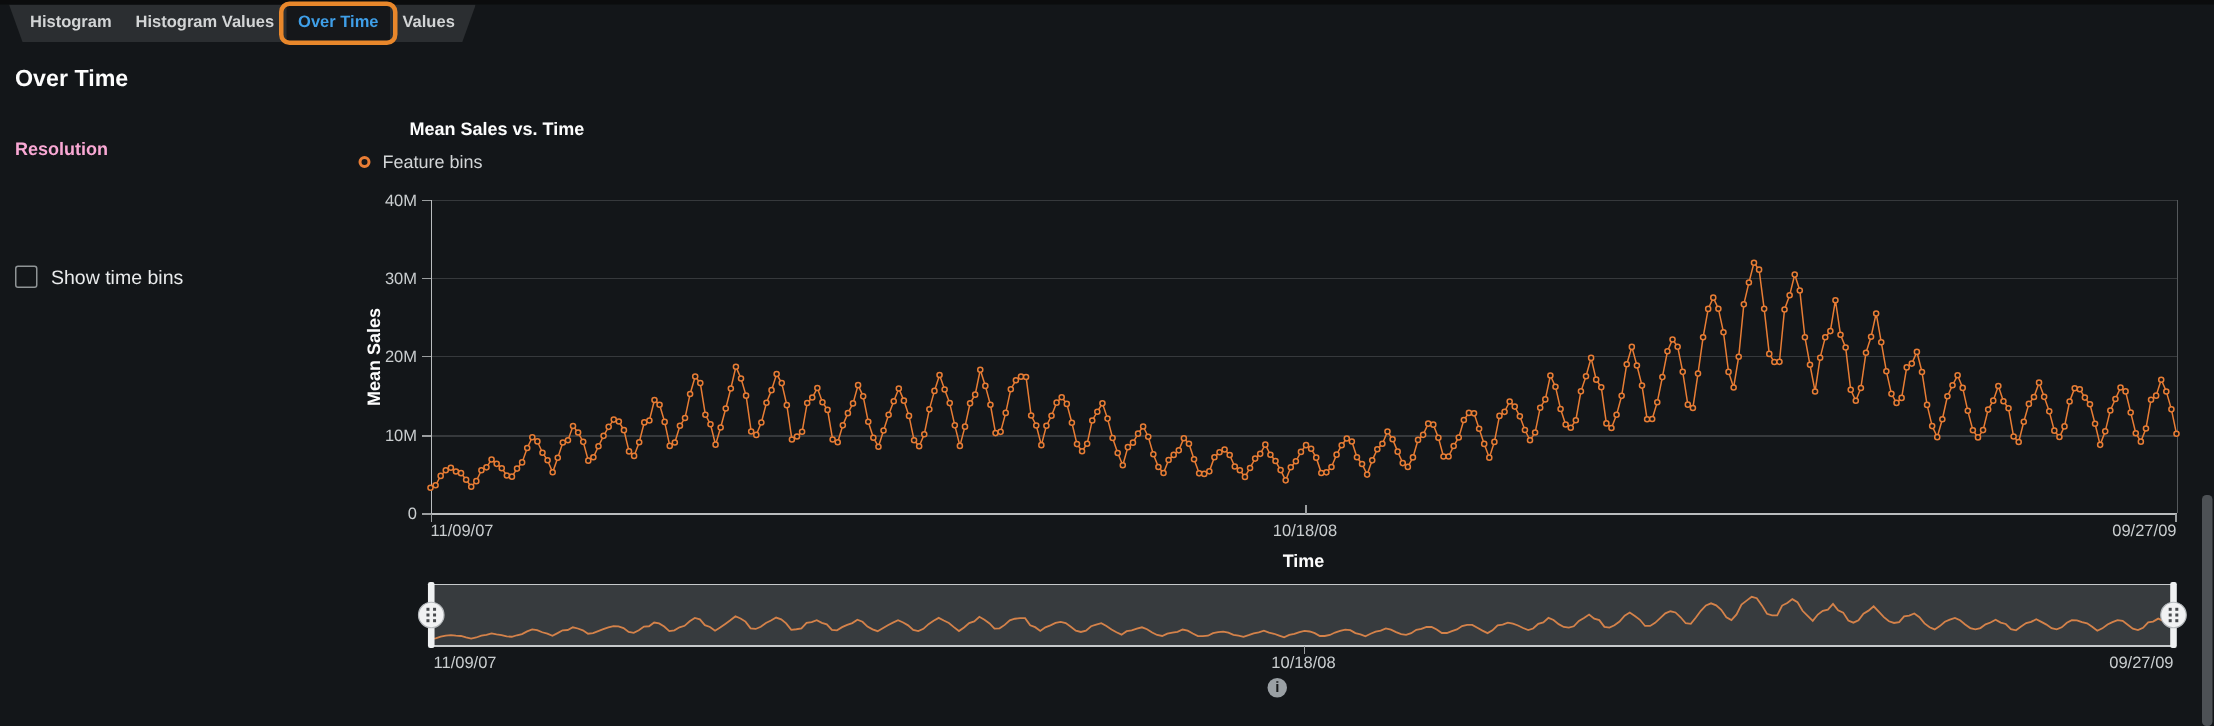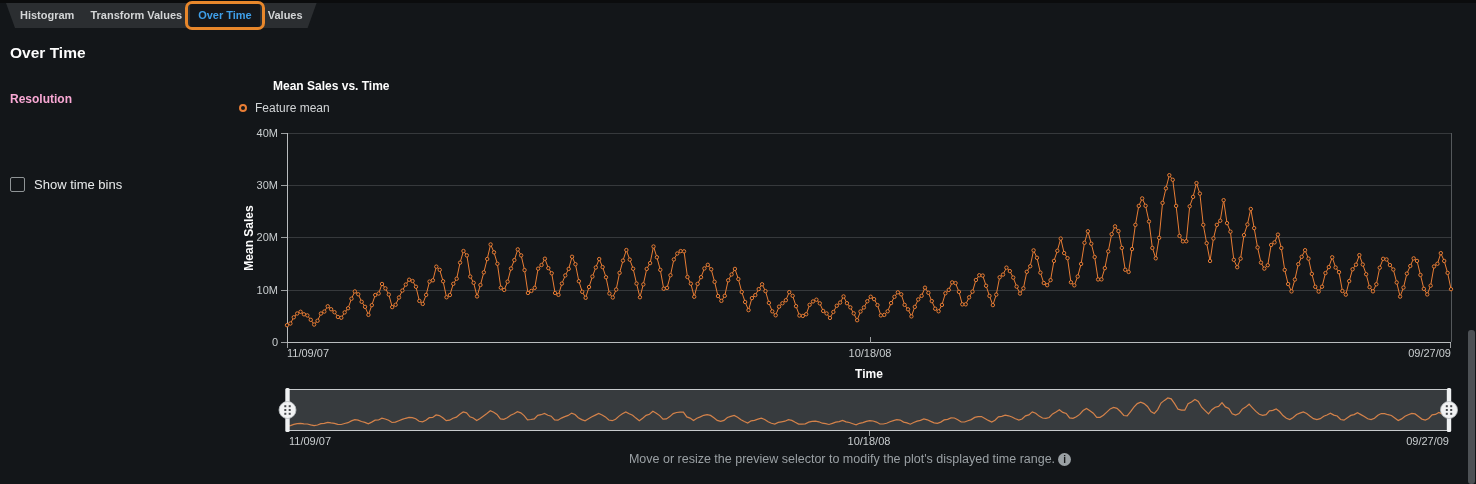--- a/index.html
+++ b/index.html
@@ -64,21 +64,21 @@
 </head>
 <body>
 
 <div class="screen">
 
   <div class="top-strip"></div>
 
   <div class="tabbar">
     <div class="tabbar-bg"></div>
     <div class="tab">Histogram</div>
-    <div class="tab">Transform Values</div>
+    <div class="tab">Histogram Values</div>
     <div class="tab selected">
       <span>Over Time</span>
       <div class="tab-highlight"></div>
     </div>
     <div class="tab">Values</div>
   </div>
 
   <div class="page-title">Over Time</div>
 
   <div class="field-label">Resolution</div>
@@ -86,21 +86,21 @@
 
   <div class="checkbox-row">
     <div class="checkbox"></div>
     <div class="checkbox-label">Show time bins</div>
   </div>
 
   <div class="chart-title">Mean Sales vs. Time</div>
 
   <div class="legend">
     <span class="legend-ring"></span>
-    <span class="legend-label">Feature mean</span>
+    <span class="legend-label">Feature bins</span>
   </div>
 
   <svg class="main-chart" width="1220" height="258" viewBox="0 0 1220 258">
     <g>
       <line class="grid" x1="47" y1="7.5" x2="1211" y2="7.5"></line>
       <line class="grid" x1="47" y1="59.5" x2="1211" y2="59.5"></line>
       <line class="grid" x1="47" y1="111.5" x2="1211" y2="111.5"></line>
       <line class="grid" x1="47" y1="164.5" x2="1211" y2="164.5"></line>
     </g>
     <line class="axis-dim" x1="1211.5" y1="7" x2="1211.5" y2="216"></line>
@@ -505,19 +505,18 @@
       <use href="#grip" transform="translate(1209,26)"></use>
     </g>
     <g>
       <text class="ticklabel" x="49" y="61" text-anchor="start">11/09/07</text>
       <text class="ticklabel" x="629" y="61" text-anchor="middle">10/18/08</text>
       <text class="ticklabel" x="1209" y="61" text-anchor="end">09/27/09</text>
     </g>
   </svg>
 
   <div class="caption">
-    <span>Move or resize the preview selector to modify the plot's displayed time range.</span>
     <span class="info-circle">i</span>
   </div>
 
   <div class="scrollbar-thumb"></div>
 
 </div>
 
 </body></html>

